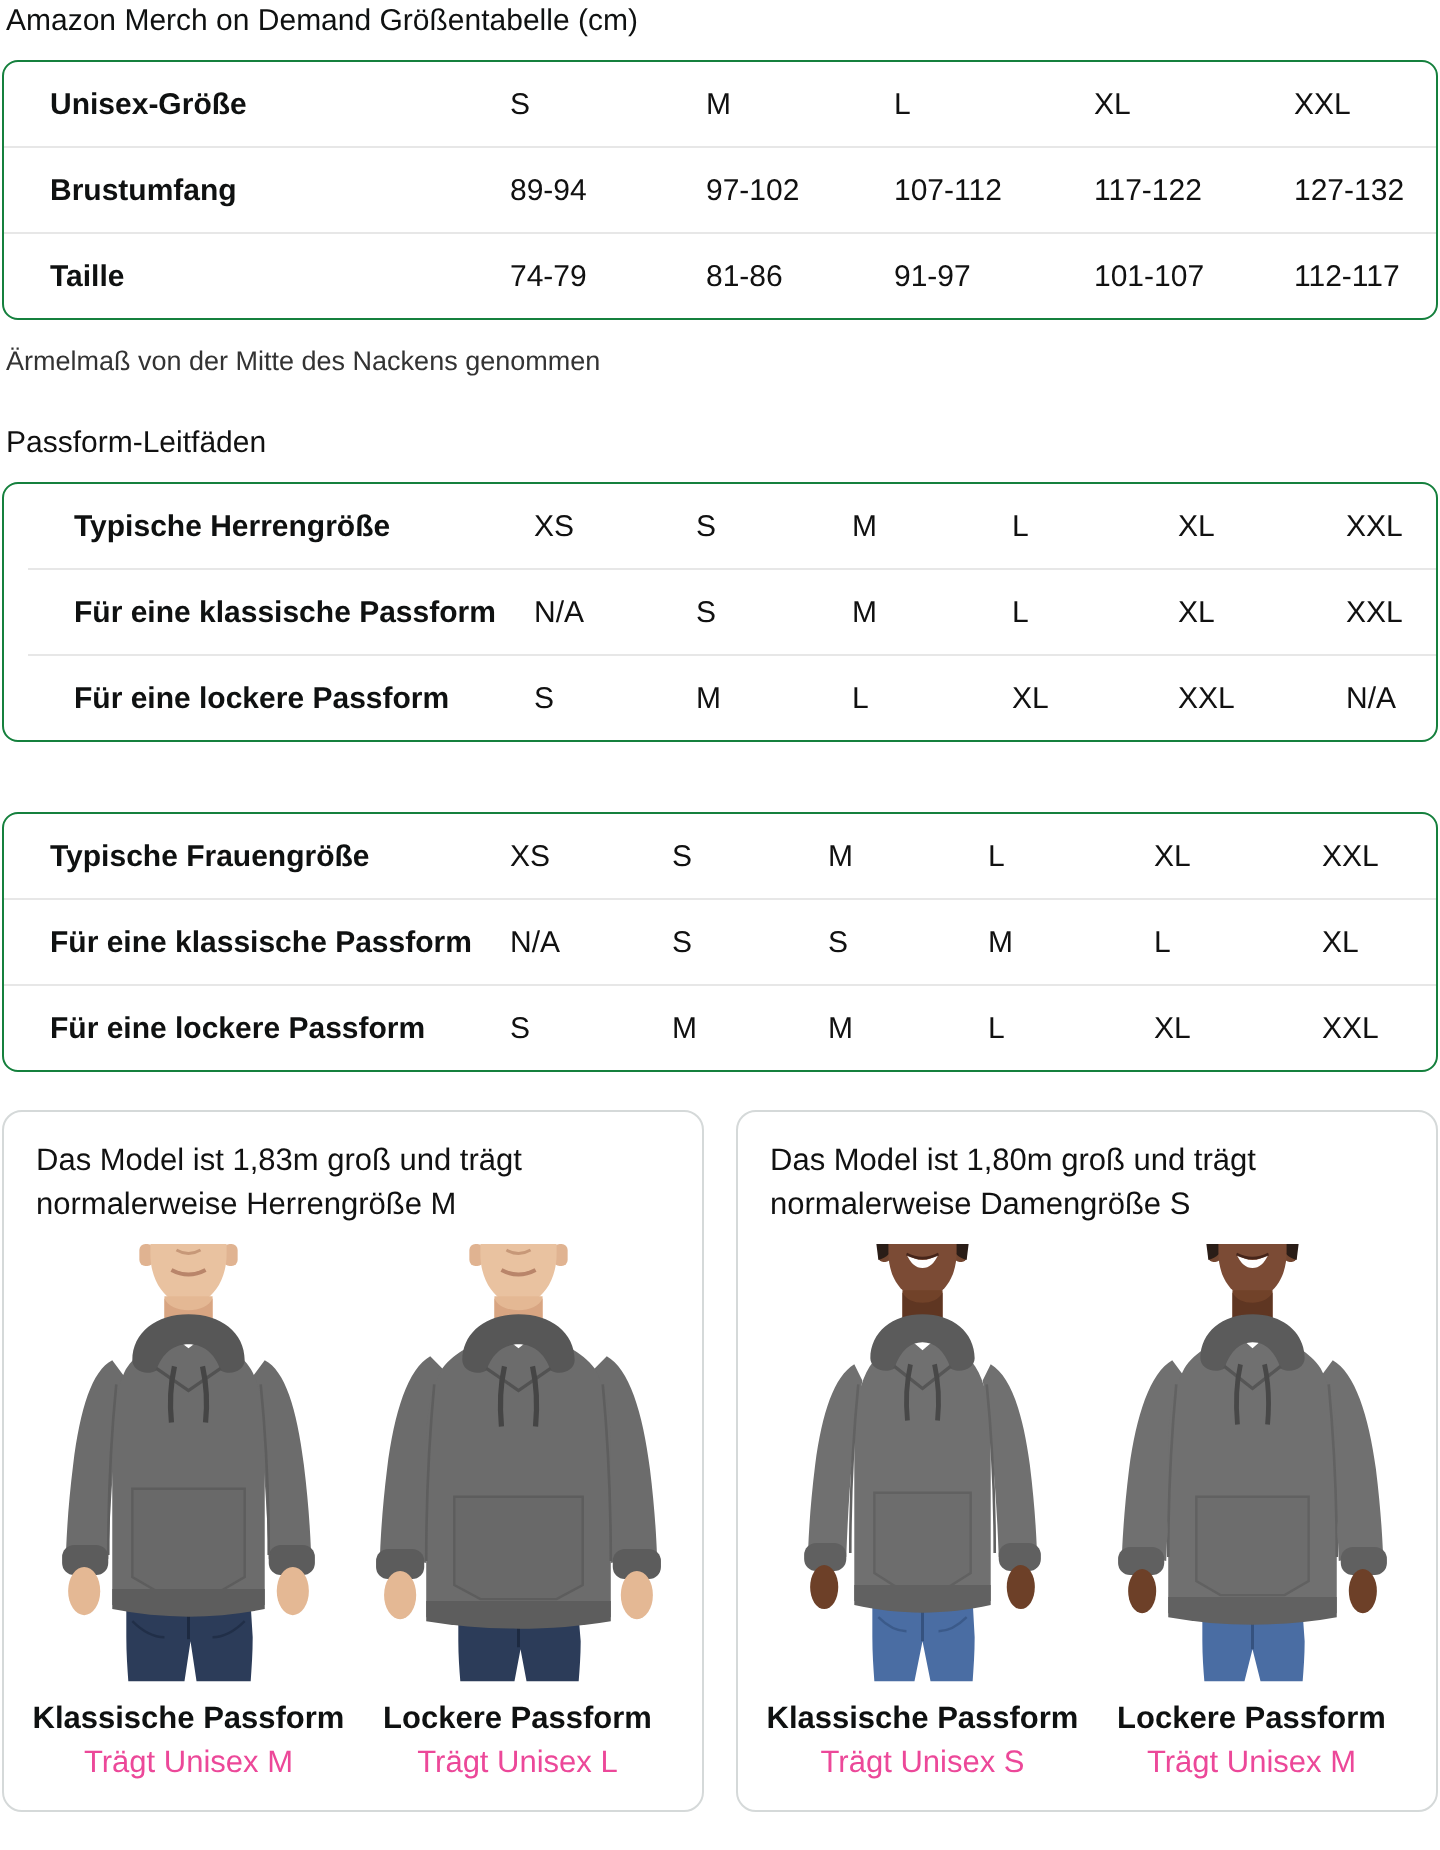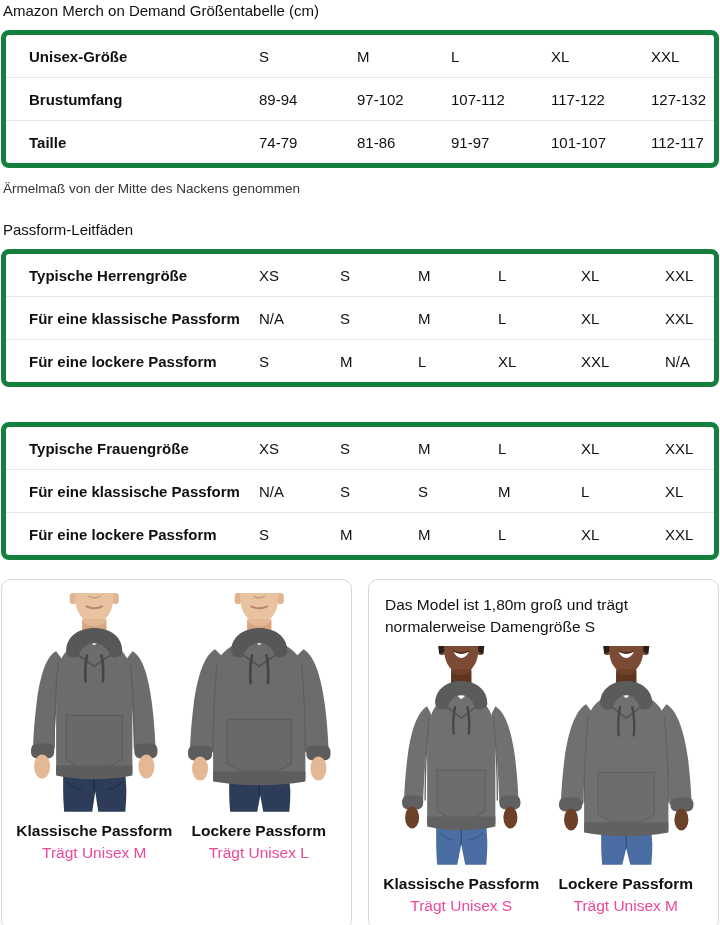--- a/index.html
+++ b/index.html
@@ -6,24 +6,24 @@
   body{
     width:720px;height:925px;overflow:hidden;
     font-family:"Liberation Sans","DejaVu Sans",sans-serif;
     color:#0f1111;-webkit-font-smoothing:antialiased;
   }
   .page{padding:1px 1px 0 1px;}
 
   .page-title{font-size:15px;line-height:18px;margin:1px 0 0 2px;color:#0f1111;}
 
   .stable{
-    border:5px solid #15803d;border-radius:8px;overflow:hidden;background:#fff;
+    border:1px solid #15803d;border-radius:8px;overflow:hidden;background:#fff;
   }
   .t-main{margin-top:10px;}
-  .t-fit1{margin-top:11px;}
+  .t-fit1{margin-top:11px;padding-left:12px;}
   .t-fit2{margin-top:35px;}
   .trow{display:grid;align-items:center;height:42px;border-top:1px solid #e7e7e7;}
   .trow:first-child{border-top:none;}
   .t-main .trow{grid-template-columns:253px 98px 94px 100px 100px auto;}
   .t-fit .trow{grid-template-columns:253px 81px 78px 80px 83px 84px auto;}
   .cell{font-size:15px;color:#111;white-space:nowrap;}
   .cell.lbl{font-weight:700;padding-left:23px;color:#0f1111;}
 
   .note{font-size:13.5px;color:#333;margin:13px 0 0 2px;line-height:15px;}
   .section-title{font-size:15px;color:#111;margin:25px 0 0 2px;line-height:17px;}
@@ -134,20 +134,21 @@
       <div class="cell">M</div>
       <div class="cell">L</div>
       <div class="cell">XL</div>
       <div class="cell">XXL</div>
     </div>
   </div>
 
   <div class="cards">
 
     <div class="card">
+      <div class="card-heading">Das Model ist 1,83m groß und trägt normalerweise Herrengröße M</div>
       <div class="figures">
 
         <div class="figure">
           <svg class="photo" viewBox="0 0 160 218" xmlns="http://www.w3.org/2000/svg">
             <rect width="160" height="218" fill="#ffffff"></rect>
             <rect x="55.5" y="0" width="7" height="11" rx="3" fill="#e0b391"></rect>
             <rect x="97.5" y="0" width="7" height="11" rx="3" fill="#e0b391"></rect>
             <path d="M61 0 H99 V5 C99 16 94 25 87 28.5 C83 30.5 77 30.5 73 28.5 C66 25 61 16 61 5 Z" fill="#e9c2a0"></path>
             <path d="M74 3 Q80 6.5 86 3" stroke="#c79878" stroke-width="1.4" fill="none"></path>
             <path d="M71.5 13 Q80 17.5 88.5 13" stroke="#b9856a" stroke-width="2" fill="none"></path>

